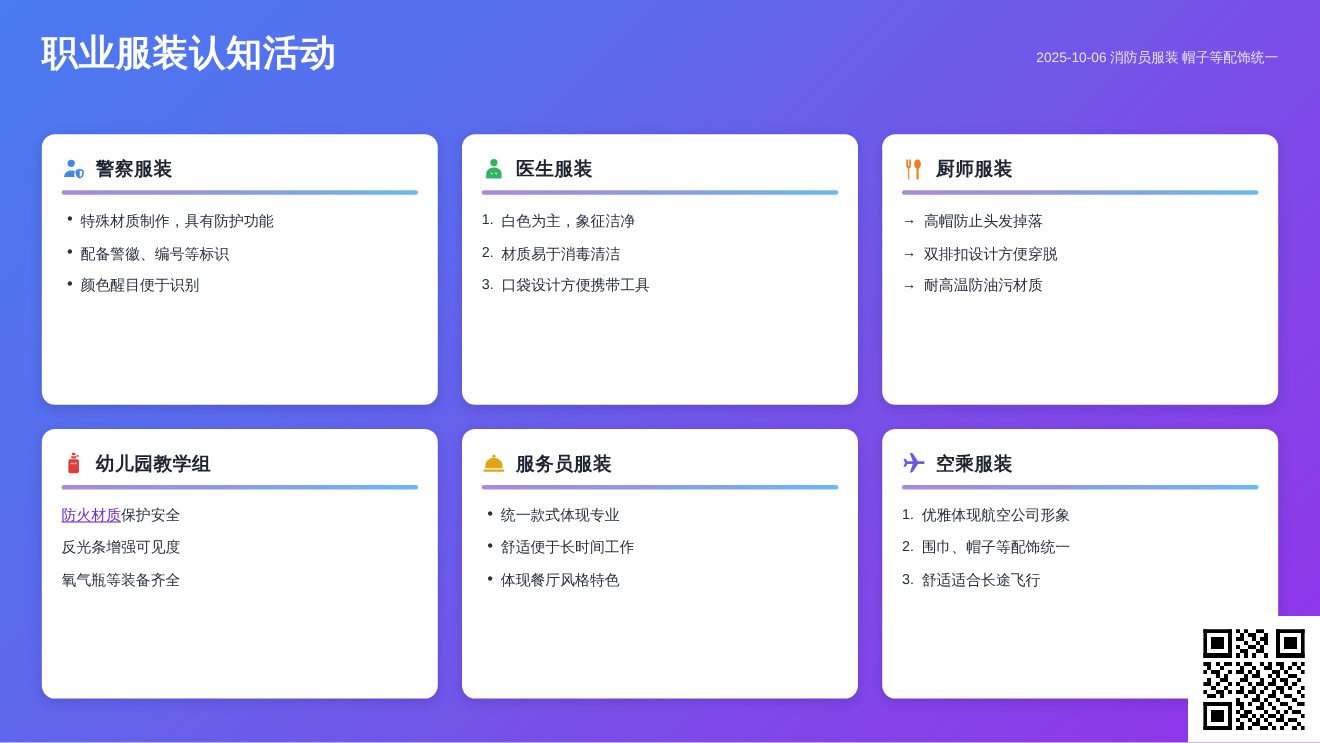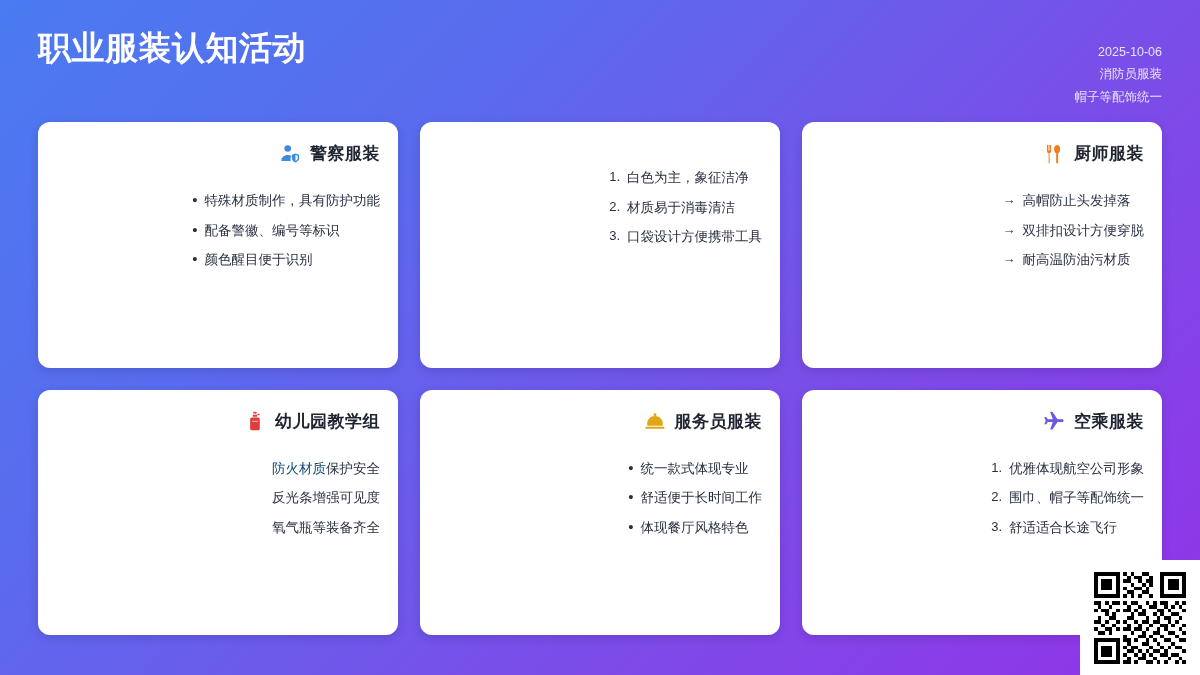--- a/index.html
+++ b/index.html
@@ -10,45 +10,45 @@
     overflow:hidden;
     position:relative;
   }
   .slide { position:absolute; inset:0; display:flex; flex-direction:column; padding:30px 38px 0 38px; }
 
   
   .header { display:flex; justify-content:space-between; align-items:flex-start; height:92px; flex:none; }
   .head-left { display:flex; flex-direction:column; gap:7px; }
   .slide-title { font-size:33px; font-weight:bold; color:#ffffff; letter-spacing:.5px; line-height:1.1; }
   .slide-sub { font-size:20px; font-weight:bold; color:#eef1fe; letter-spacing:.5px; line-height:1.1; }
-  .head-right { display:flex; flex-direction:column; align-items:flex-end; gap:3px; padding-top:13px; }
+  .head-right { display:flex; align-items:flex-end; gap:3px; padding-top:13px; }
   .head-right div { font-size:12.5px; color:#e7e3fb; line-height:1.55; }
 
   
   .grid { flex:1; display:grid; grid-template-columns:repeat(3,1fr); grid-template-rows:repeat(2,1fr);
           gap:22px; padding-bottom:40px; }
   .card { background:#ffffff; border-radius:12px; padding:20px 18px 16px 18px;
-          box-shadow:0 3px 10px rgba(30,20,80,.17); display:flex; flex-direction:column; overflow:hidden;align-items:flex-end; }
+          box-shadow:0 3px 10px rgba(30,20,80,.17); display:flex; flex-direction:column; overflow:hidden; }
 
   .card-head { display:flex; align-items:center; gap:9px; }
   .card-ico { width:22px; height:22px; flex:none; display:flex; align-items:center; justify-content:center; }
   .card-ico svg { width:22px; height:22px; display:block; }
   .card-title { font-size:17px; font-weight:bold; color:#1e2430; letter-spacing:.5px; white-space:nowrap; }
 
   .divider { height:4px; border-radius:2px; margin-top:8px;
              background:linear-gradient(90deg,#a78bda 0%,#8e9ae0 45%,#6ab7f5 100%); }
 
   .items { margin-top:14px; display:flex; flex-direction:column; gap:10px; }
   .item { font-size:13.5px; color:#283040; line-height:1.45; display:flex; gap:7px; align-items:flex-start; }
   .mark { flex:none; color:#283040; }
   .mark.dot { font-size:15px; line-height:1.2; padding-left:5px; }
   .mark.num { font-size:13px; }
   .mark.arr { font-size:13px; }
   .item.plain { gap:0; }
-  .hl { color:#0c4a6e; }
+  .hl { color:#6d28d9;text-decoration:underline; }
 
   
   .qr-panel { position:absolute; right:0; bottom:0; width:120px; height:115px; background:#ffffff;
               border-top-left-radius:10px; display:flex; align-items:center; justify-content:center; }
   .qr { width:92px; height:92px; display:block; }
 </style>
 </head>
 <body>
 
 <div class="slide">
@@ -87,20 +87,31 @@
             <span class="mark dot">•</span>
             <span>配备警徽、编号等标识</span>
           </div>
           <div class="item">
             <span class="mark dot">•</span>
             <span>颜色醒目便于识别</span>
           </div>
         </div>
       </div>
       <div class="card">
+        <div class="card-head">
+          <span class="card-ico">
+            <svg viewBox="0 0 24 24" fill="#2fb463">
+              <circle cx="12" cy="5.2" r="3.6"></circle>
+              <path d="M12 10c-4.2 0-7.6 2.5-7.6 6.2V21h15.2v-4.8C19.6 12.5 16.2 10 12 10z"></path>
+              <path d="M9.1 15.4h1.5v1.5H9.1zM13.4 15.4h1.5v1.5h-1.5z" fill="#fff"></path>
+              <path d="M11.25 12.2h1.5v5h-1.5z" fill="#fff" opacity=".0"></path>
+            </svg>
+          </span>
+          <span class="card-title">医生服装</span>
+        </div>
         <div class="divider"></div>
         <div class="items">
           <div class="item">
             <span class="mark num">1.</span>
             <span>白色为主，象征洁净</span>
           </div>
           <div class="item">
             <span class="mark num">2.</span>
             <span>材质易于消毒清洁</span>
           </div>

